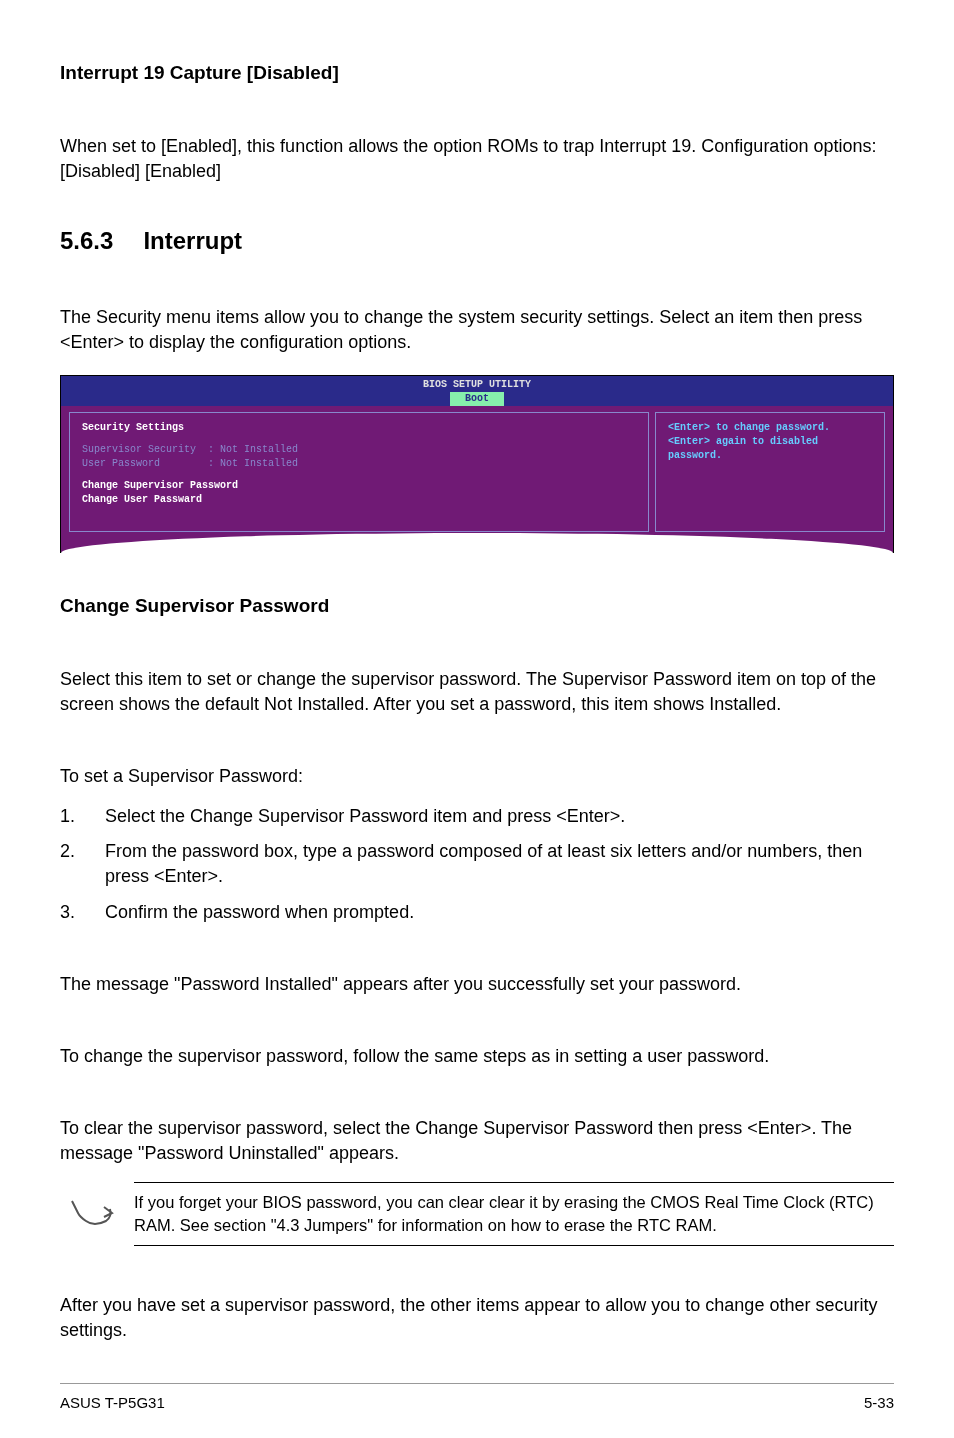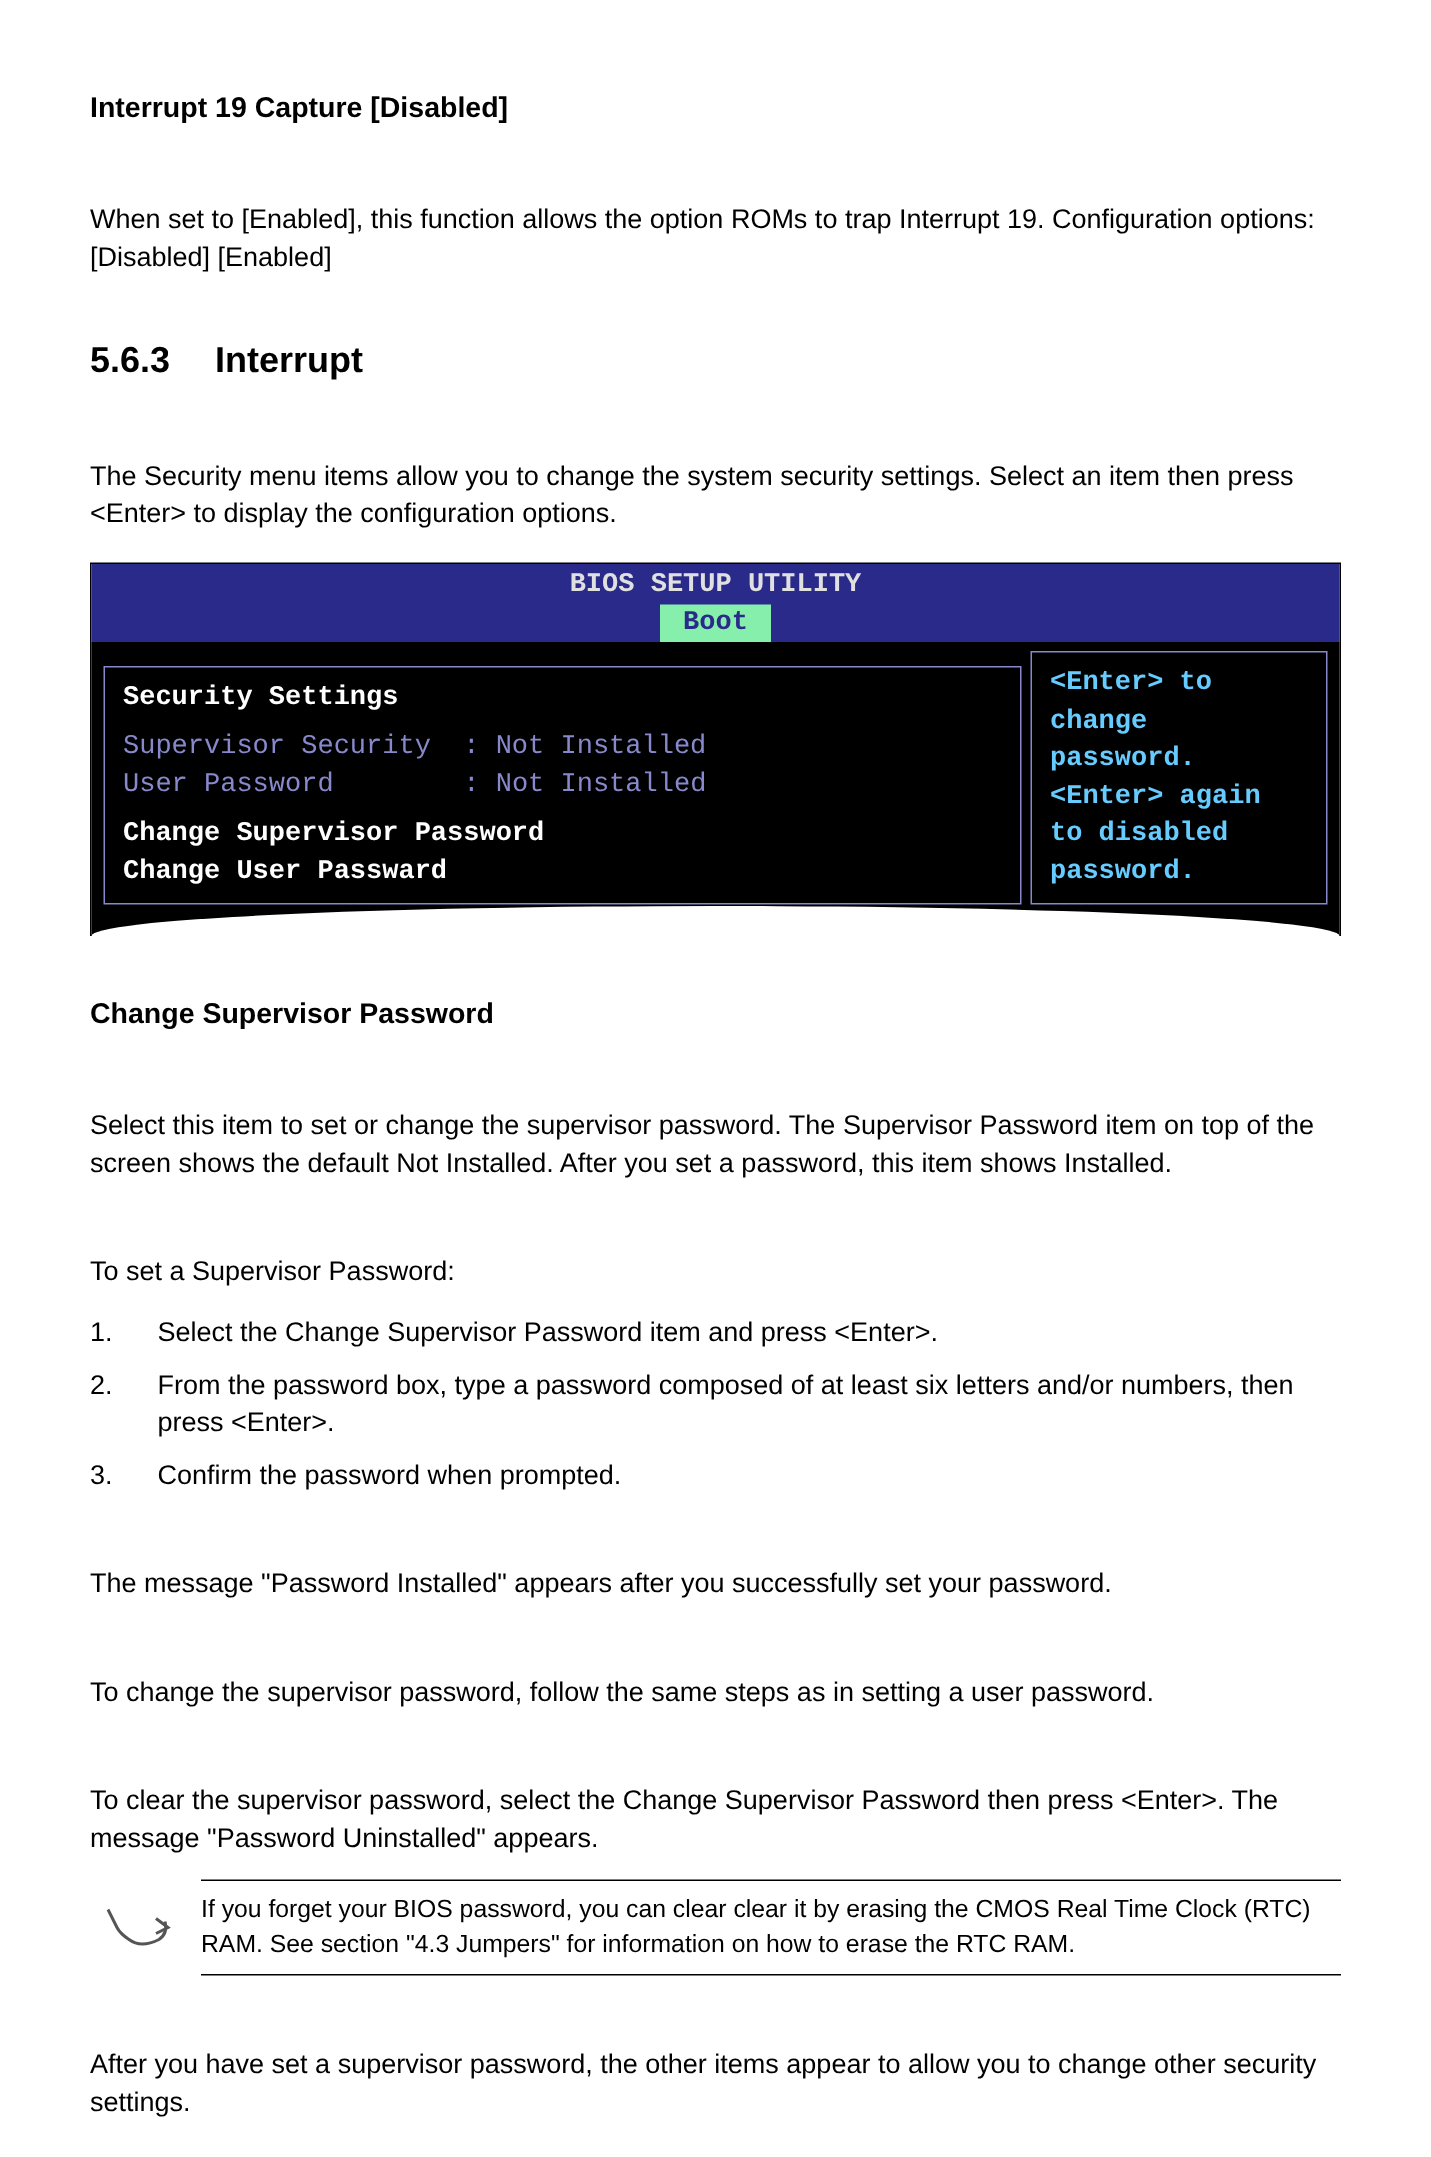--- a/index.html
+++ b/index.html
@@ -34,57 +34,56 @@
     p.body-text {
       margin-bottom: 15px;
       font-size: 18px;
       margin-top: 47px;
     }
     .bios-box {
       border: 1px solid #000;
       margin-top: 20px;
       margin-bottom: 40px;
       font-family: "Courier New", monospace;
-      font-size: 18px;
+      font-size: 10px;
       position: relative;
     }
     .bios-header {
       background: #2a2a8a;
       color: #fff;
       text-align: center;
       padding: 2px 0 0 0;
       font-weight: bold;
     }
     .bios-title {
       color: #e0e0e0;
     }
     .bios-tab {
       background: #86efac;
       color: #2a2a8a;
       display: inline-block;
       padding: 0 15px;
       font-weight: bold;
     }
     .bios-body {
-      background: #000000;
+      background: #701a75;
       display: flex;
       padding: 6px 8px 20px 8px;
       gap: 6px;
       position: relative;
-      align-items: flex-end;
     }
     .bios-left {
       flex: 1;
       border: 1px solid #88c;
       padding: 8px 12px;
       color: #8888cc;
       min-height: 120px;
     }
     .bios-right {
-      width: 198px;
+      width: 230px;
       border: 1px solid #88c;
       padding: 8px 12px;
       color: #66ccff;
       font-weight: bold;
     }
     .bios-left-heading {
       color: #fff;
       font-weight: bold;
       margin-bottom: 8px;
     }

